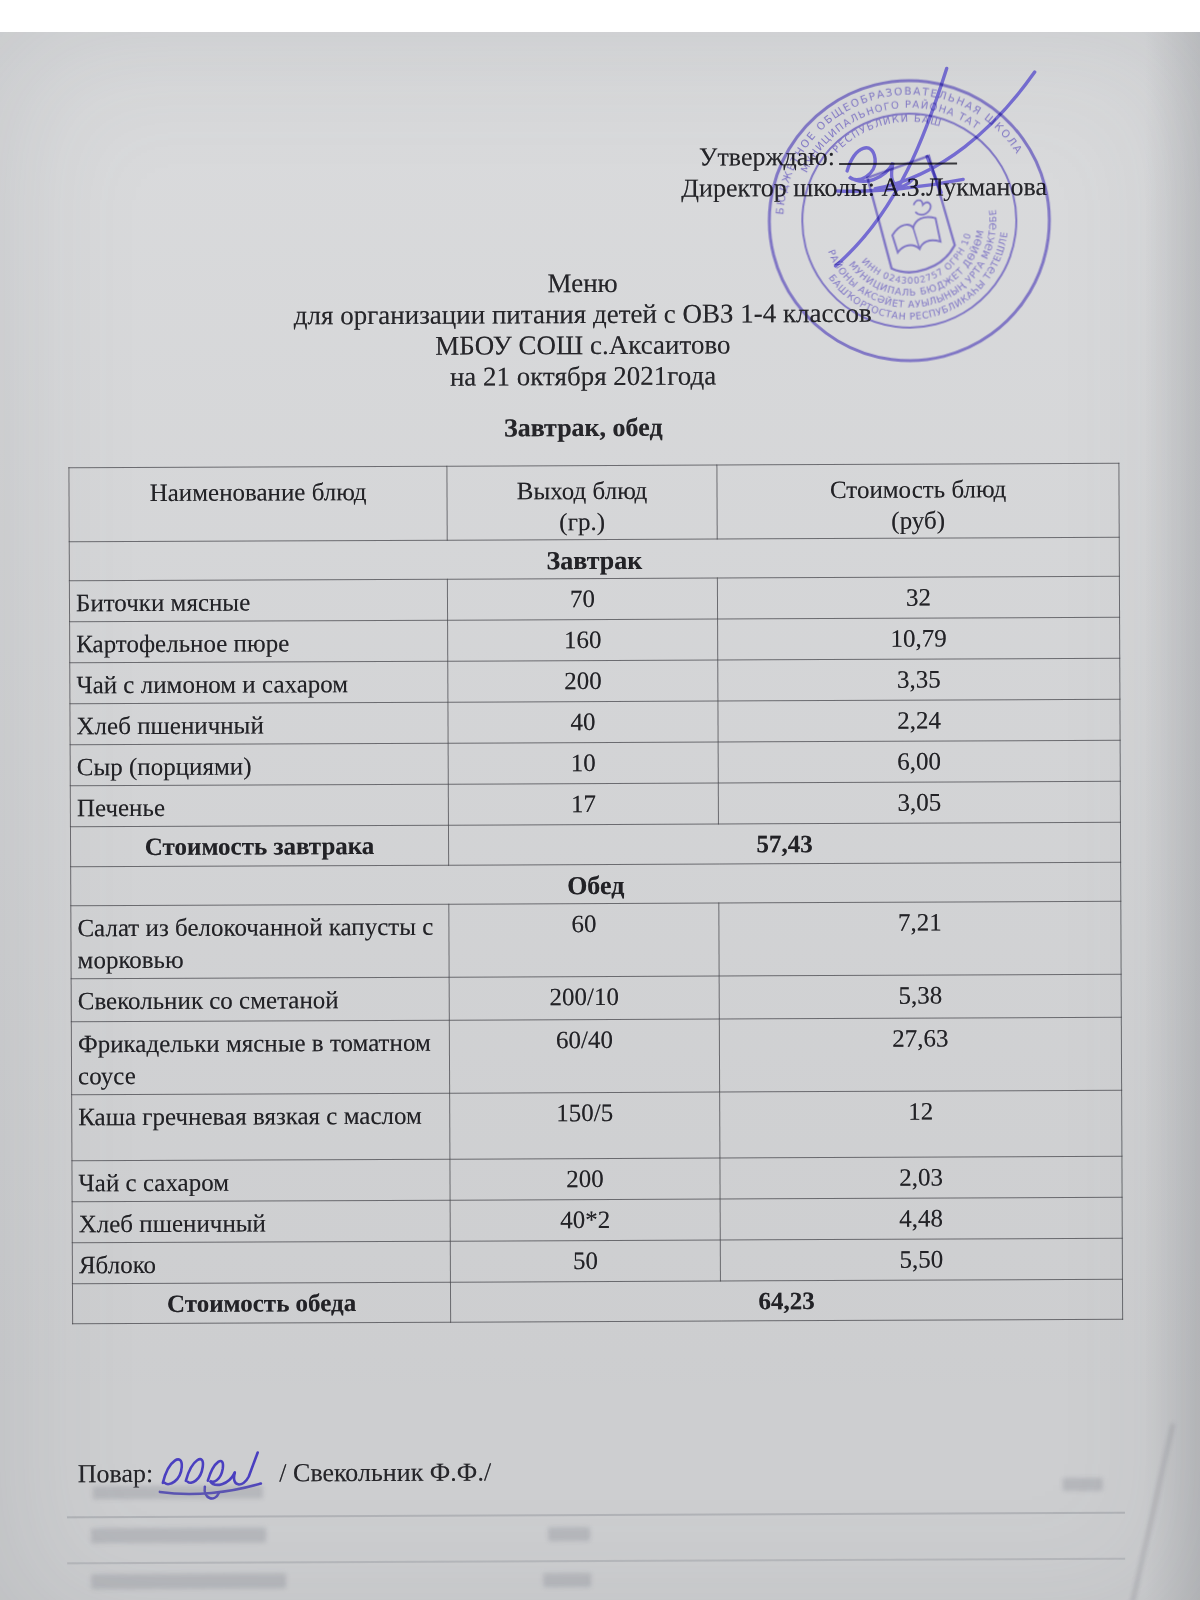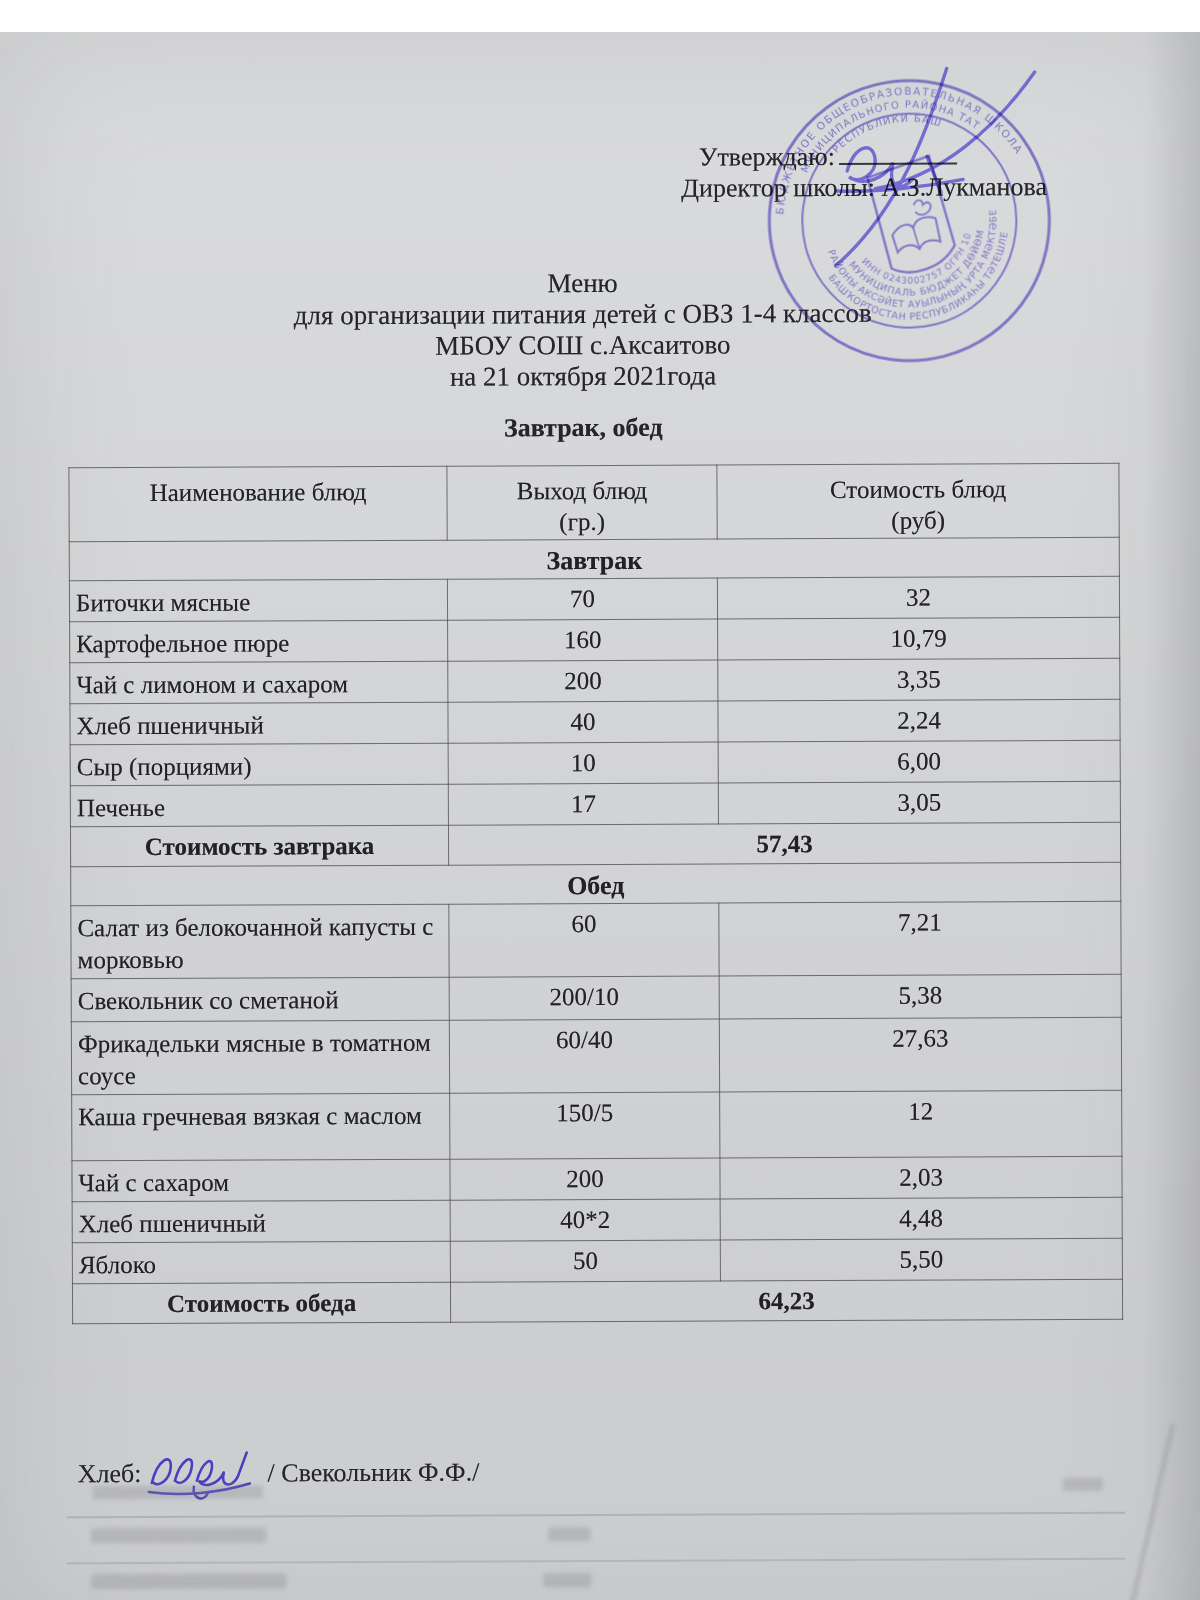--- a/index.html
+++ b/index.html
@@ -229,21 +229,21 @@
           </tr>
 
         <tr class="rtot">
             <td class="totlabel">Стоимость обеда</td>
             <td class="totval" colspan="2">64,23</td>
           </tr>
       </tbody>
     </table>
 
     <div class="footer txt">
-      <span>Хлеб:</span>
+      <span>Повар:</span>
       <svg class="sig-svg" width="122" height="64" viewBox="0 0 122 64">
         <g fill="none" stroke="#4a3fc0" stroke-width="2.6" stroke-linecap="round">
           <path d="M 8,44 C 14,20 28,14 27,28 C 26,42 14,48 10,44"></path>
           <path d="M 31,42 C 37,20 50,14 48,28 C 46,42 36,46 33,43"></path>
           <path d="M 53,42 C 59,22 70,16 68,30 C 66,42 58,45 55,42 C 60,50 74,46 80,34"></path>
           <path d="M 80,34 C 76,48 88,50 94,38 L 103,14"></path>
           <path d="M 5,53 C 38,58 76,54 106,45"></path>
           <path d="M 50,48 C 48,60 60,64 64,54"></path>
         </g>
       </svg>

